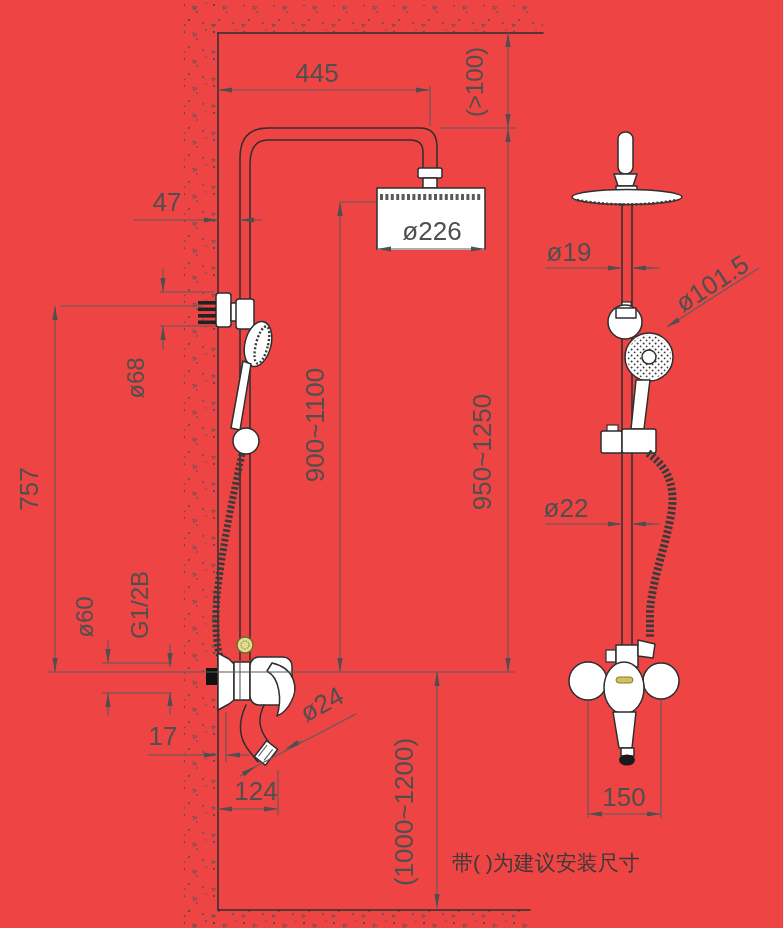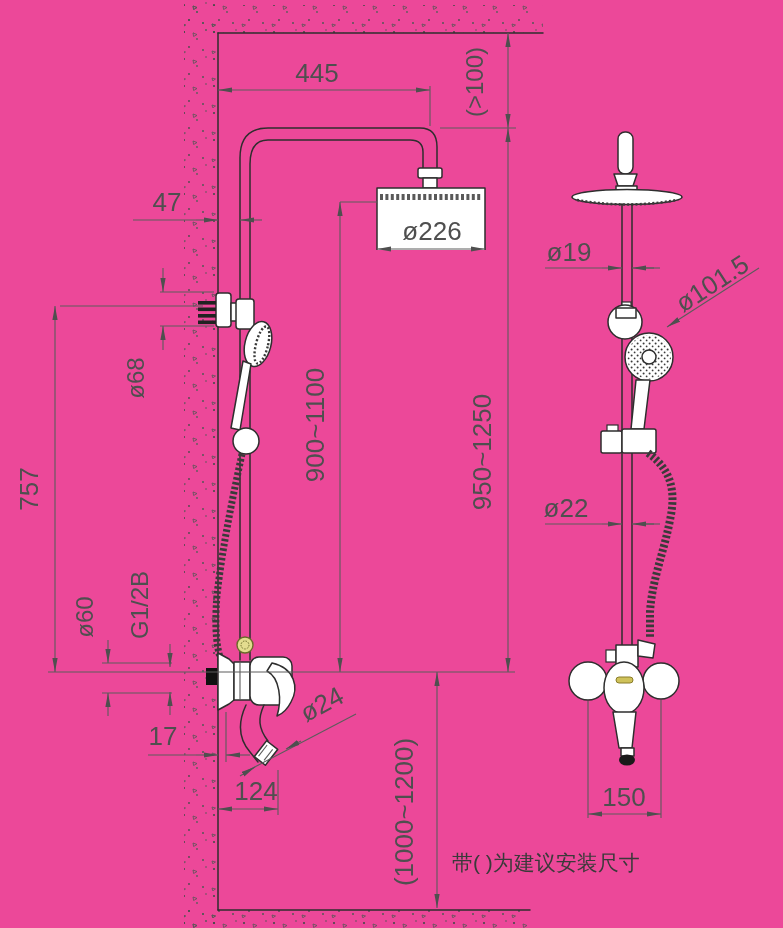--- a/index.html
+++ b/index.html
@@ -1,16 +1,16 @@
 <!DOCTYPE html>
 <html><head>
 <meta charset="utf-8">
 <style>
   html,body{margin:0;padding:0;background:#ffffff;}
-  .stage{width:783px;height:928px;position:relative;background:#ec4899;overflow:hidden;}
+  .stage{width:783px;height:928px;position:relative;background:#ef4444;overflow:hidden;}
   .g  {stroke:#2e2e2e;stroke-width:1.5;fill:none;stroke-linejoin:round;stroke-linecap:round;}
   .gf {stroke:#2e2e2e;stroke-width:1.5;fill:#ffffff;stroke-linejoin:round;}
   .gd {stroke:#2e2e2e;stroke-width:1.2;fill:#ffffff;}
   .d  {stroke:#5c5c5c;stroke-width:1.1;fill:none;}
   .t  {fill:#4f4f4f;font-family:"Liberation Sans",sans-serif;font-size:26px;}
   .t25{fill:#4f4f4f;font-family:"Liberation Sans",sans-serif;font-size:24px;}
   .tn {fill:#3a3a3a;font-family:"Liberation Sans",sans-serif;font-size:21px;}
   .hose{stroke:#3a3a3a;fill:none;stroke-dasharray:2.6 2.2;}
   .hatch{stroke:#3c3c3c;stroke-width:6;stroke-dasharray:3 2.4;fill:none;opacity:.85;}
 </style>

